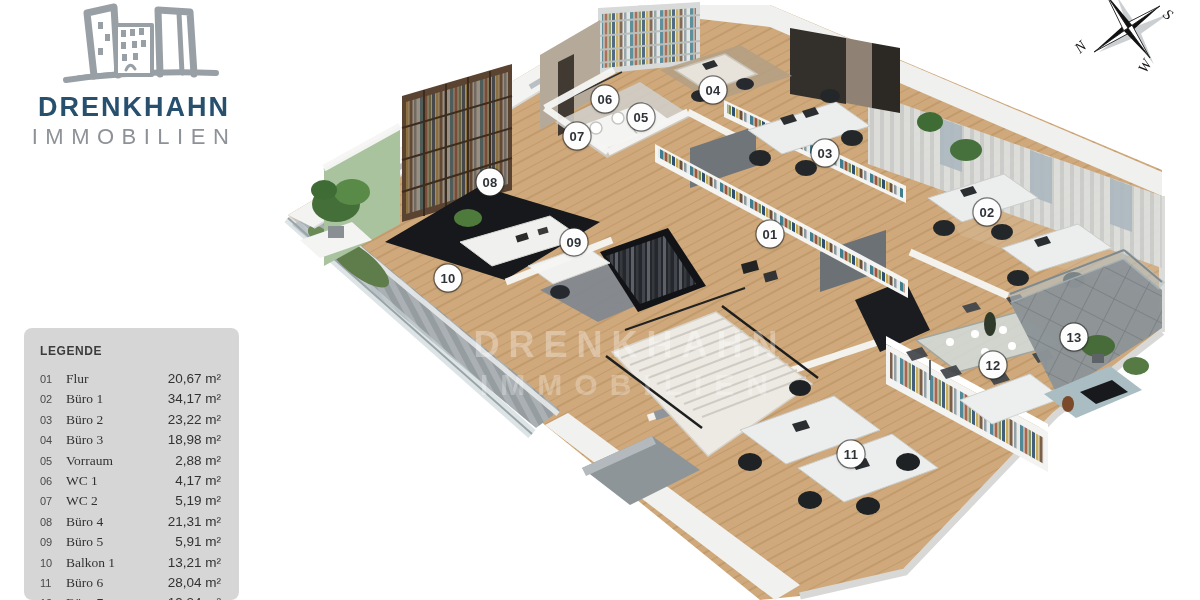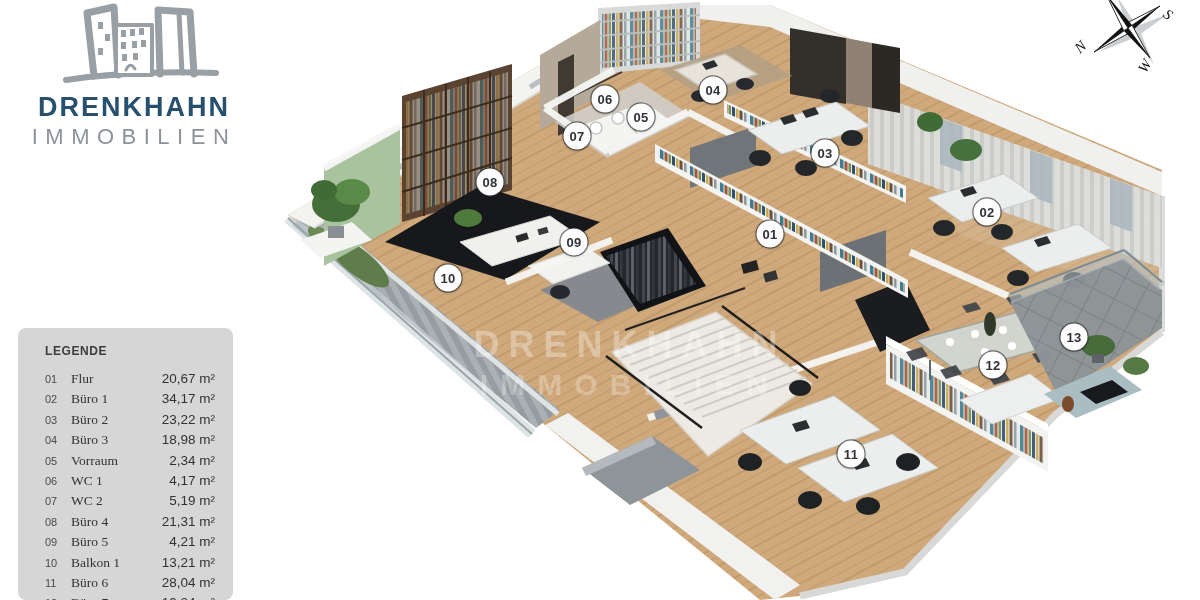--- a/index.html
+++ b/index.html
@@ -17,22 +17,22 @@
   .compass { position:absolute; left:1070px; top:0; }
   .compass text { font-family:"Liberation Serif",serif; font-style:italic; font-size:15px; fill:#141414; }
 
   
   .watermark { position:absolute; left:400px; top:324px; width:460px; text-align:center;
                font-weight:bold; pointer-events:none; z-index:3; }
   .wm1 { font-size:36px; letter-spacing:9px;  color:rgba(255,255,255,0.32); }
   .wm2 { font-size:30px; letter-spacing:12px; color:rgba(255,255,255,0.27); margin-top:2px; }
 
   
-  .legend { position:absolute; left:18px; top:328px; width:215px; height:272px; background:#d6d6d6;
-            border-radius:8px; padding:16px 18px 0 27px; box-sizing:border-box; z-index:4; }
+  .legend { position:absolute; left:24px; top:328px; width:215px; height:272px; background:#d6d6d6;
+            border-radius:8px; padding:16px 18px 0 16px; box-sizing:border-box; z-index:4; }
   .legend-title { font-size:12px; font-weight:600; letter-spacing:.6px; color:#3c3c3c; margin-bottom:13px; }
   .legend-row { display:flex; align-items:baseline; height:20.4px; font-size:13.5px; color:#323232; }
   .lr-num  { width:26px; font-size:11px; color:#4a4a4a; }
   .lr-name { flex:1;font-family:Liberation Serif, serif; }
   .lr-area { text-align:center; white-space:nowrap; }
 
   
   .markers { position:absolute; inset:0; z-index:5; }
   .marker { position:absolute; width:27px; height:27px; border-radius:50%; background:#fdfdfd;
             color:#2f3338; font-weight:bold; font-size:13px; letter-spacing:.3px;
@@ -400,41 +400,41 @@
       <span class="lr-area">23,22 m²</span>
     </div>
         <div class="legend-row">
       <span class="lr-num">04</span>
       <span class="lr-name">Büro 3</span>
       <span class="lr-area">18,98 m²</span>
     </div>
         <div class="legend-row">
       <span class="lr-num">05</span>
       <span class="lr-name">Vorraum</span>
-      <span class="lr-area">2,34 m²</span>
+      <span class="lr-area">2,88 m²</span>
     </div>
         <div class="legend-row">
       <span class="lr-num">06</span>
       <span class="lr-name">WC 1</span>
       <span class="lr-area">4,17 m²</span>
     </div>
         <div class="legend-row">
       <span class="lr-num">07</span>
       <span class="lr-name">WC 2</span>
       <span class="lr-area">5,19 m²</span>
     </div>
         <div class="legend-row">
       <span class="lr-num">08</span>
       <span class="lr-name">Büro 4</span>
       <span class="lr-area">21,31 m²</span>
     </div>
         <div class="legend-row">
       <span class="lr-num">09</span>
       <span class="lr-name">Büro 5</span>
-      <span class="lr-area">4,21 m²</span>
+      <span class="lr-area">5,91 m²</span>
     </div>
         <div class="legend-row">
       <span class="lr-num">10</span>
       <span class="lr-name">Balkon 1</span>
       <span class="lr-area">13,21 m²</span>
     </div>
         <div class="legend-row">
       <span class="lr-num">11</span>
       <span class="lr-name">Büro 6</span>
       <span class="lr-area">28,04 m²</span>

